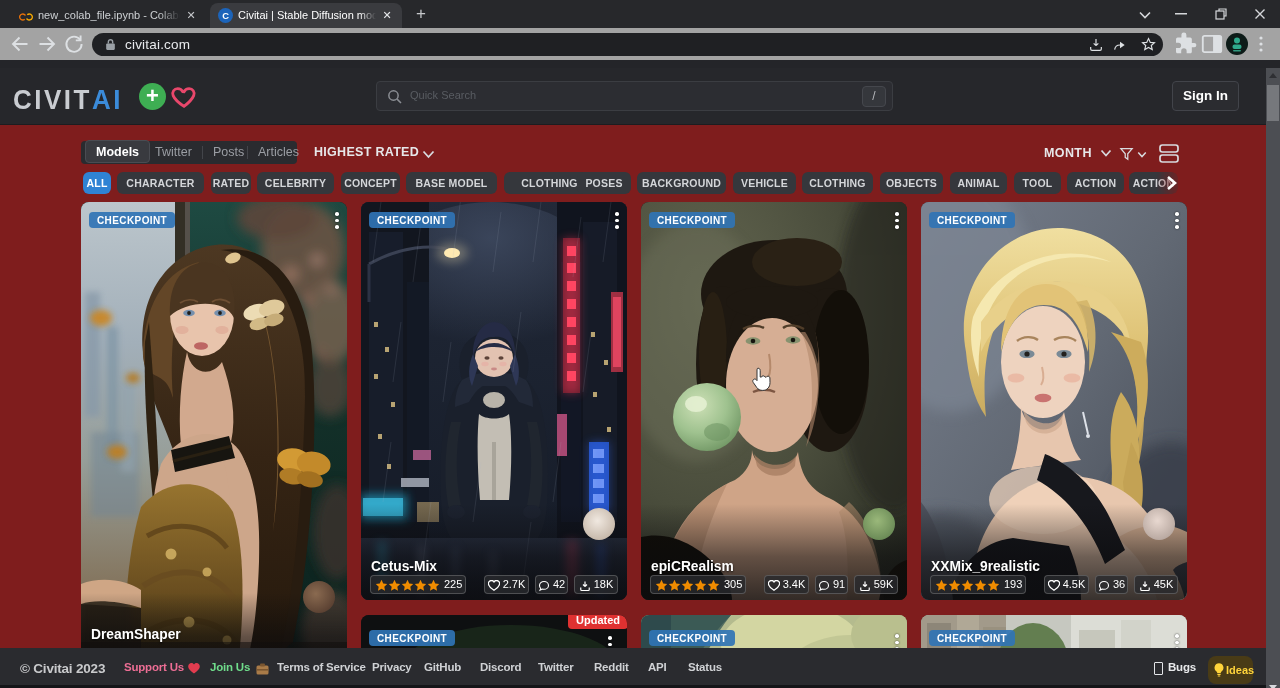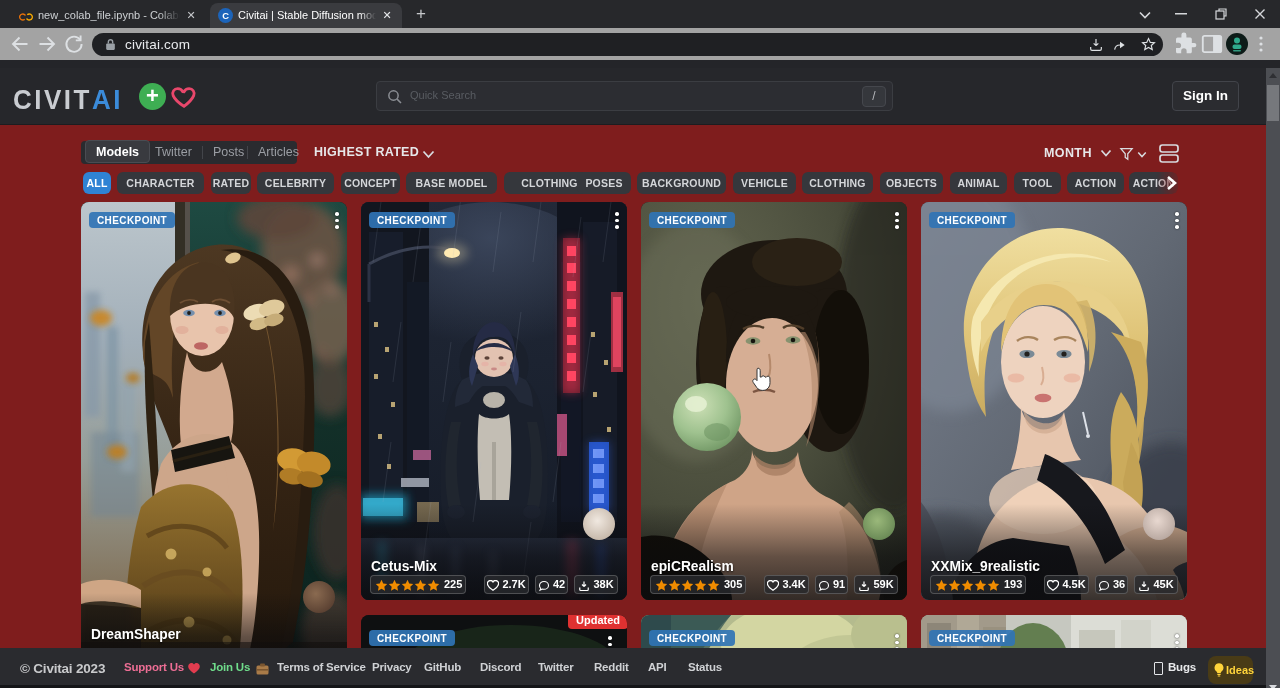--- a/index.html
+++ b/index.html
@@ -49,21 +49,21 @@
 
 .card { position:absolute; width:266px; border-radius:8px; overflow:hidden; background:#17181b; }
 .card svg.img { position:absolute; top:0; left:0; }
 .badge { position:absolute; top:10px; left:8px; background:rgba(48,116,181,.92); border-radius:4px; color:#fff; font-size:10px; font-weight:bold; letter-spacing:.4px; padding:3px 8px 2px; }
 .dots { position:absolute; top:10px; right:8px; width:4px; height:18px; }
 .dots i { display:block; width:3.5px; height:3.5px; border-radius:50%; background:#fff; margin:0 0 3px 0; box-shadow:0 0 2px rgba(0,0,0,.8); }
 .cgrad { position:absolute; left:0; bottom:0; width:100%; height:96px; background:linear-gradient(to bottom, rgba(10,10,12,0) 0%, rgba(10,10,12,.55) 55%, rgba(12,12,14,.8) 100%); }
 .cname { position:absolute; left:10px; bottom:26px; color:#fff; font-size:13.8px; font-weight:bold; text-shadow:0 1px 2px rgba(0,0,0,.7); }
 .stats { position:absolute; left:9px; right:9px; bottom:5px; height:20px; }
 .pill { position:absolute; height:19px; background:rgba(40,41,45,.8); border:1px solid rgba(255,255,255,.2); border-radius:4px; color:#fff; font-size:11px; font-weight:bold; line-height:17px; display:flex; align-items:center; justify-content:center; gap:3px; }
-.pill b { font-weight:bold;text-align:right; }
+.pill b { font-weight:normal;text-align:right; }
 .pill .strs { display:flex; margin-top:2px; }
 .pill.rate { justify-content:flex-start; padding-left:4px; gap:4px; }
 .ip svg { flex:none; }
 .avatar { position:absolute; right:12px; width:32px; height:32px; border-radius:50%; }
 
 
 #footer { position:absolute; left:0; top:580px; width:1280px; height:37px; background:#2a2b2f; }
 .flink { position:absolute; top:13px; font-size:11.5px; font-weight:bold; color:#cfd1d4; letter-spacing:-.2px; }
 #ideas { position:absolute; left:1208px; top:8px; width:45px; height:28px; background:#493b16; border-radius:8px; color:#ffd43b; font-weight:bold; font-size:11px; }
 #bugbox { position:absolute; left:1154px; top:14px; width:9px; height:13px; border:1.4px solid #e3e5e8; border-radius:1px; }
@@ -528,21 +528,21 @@
               <svg width="12" height="12" viewBox="0 0 24 24" style="margin-top:3px">
                 <path d="M12 3c5 0 9 3.4 9 7.8S17 18.6 12 18.6c-1 0-2-.1-2.9-.4L4 20.5l1.5-3.8C4 15.2 3 13.1 3 10.8 3 6.4 7 3 12 3z" fill="none" stroke="#fff" stroke-width="2.2"></path>
               </svg>
               <b>42</b>
             </div>
       <div class="pill ip" style="right:0px;width:44px">
               <svg width="12" height="12" viewBox="0 0 24 24" style="margin-top:3px">
                 <path d="M12 3v10m0 0 4-4m-4 4L8 9" stroke="#fff" stroke-width="2.4" fill="none"></path>
                 <path d="M3.5 15v4a2 2 0 0 0 2 2h13a2 2 0 0 0 2-2v-4" stroke="#fff" stroke-width="2.4" fill="none"></path>
               </svg>
-              <b>38K</b>
+              <b>18K</b>
             </div>
     </div>
   </div>
 
   <div class="card" style="left:641px;top:134px;height:398px">
     <svg class="img" width="266" height="398" viewBox="0 0 266 398">
       <defs>
         <radialGradient id="c3bg" cx="25%" cy="25%" r="105%">
           <stop offset="0" stop-color="#62654f"></stop>
                 <stop offset=".5" stop-color="#4a4d3c"></stop>

